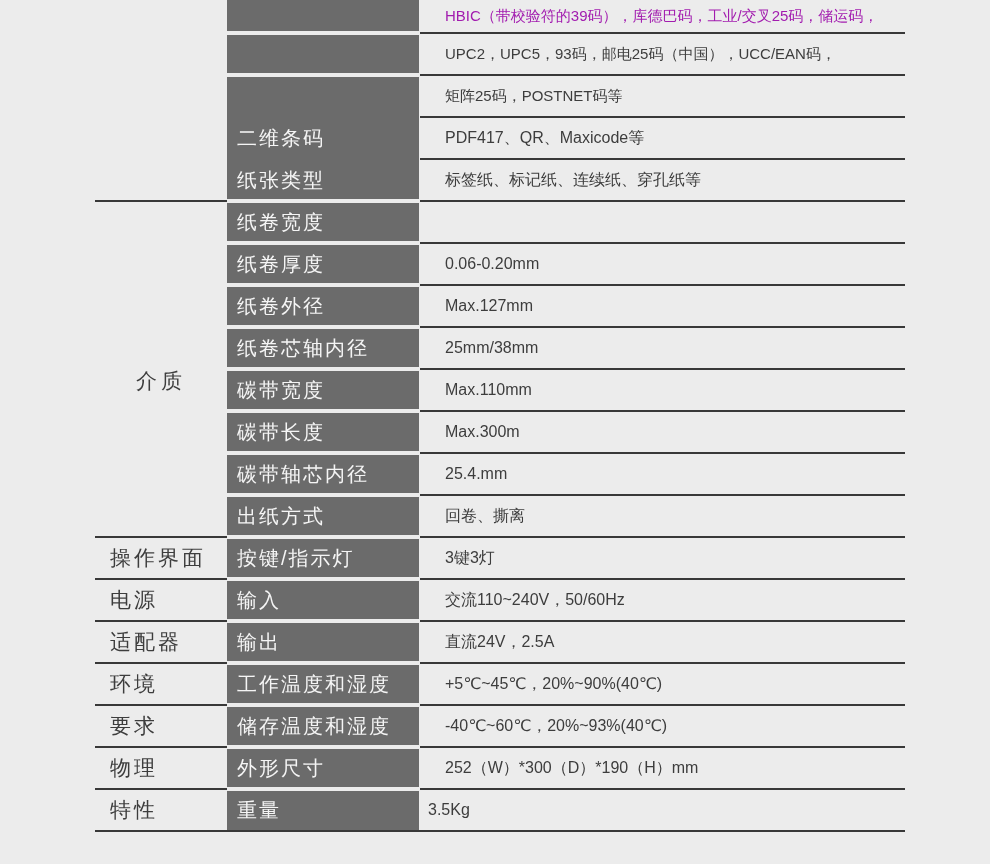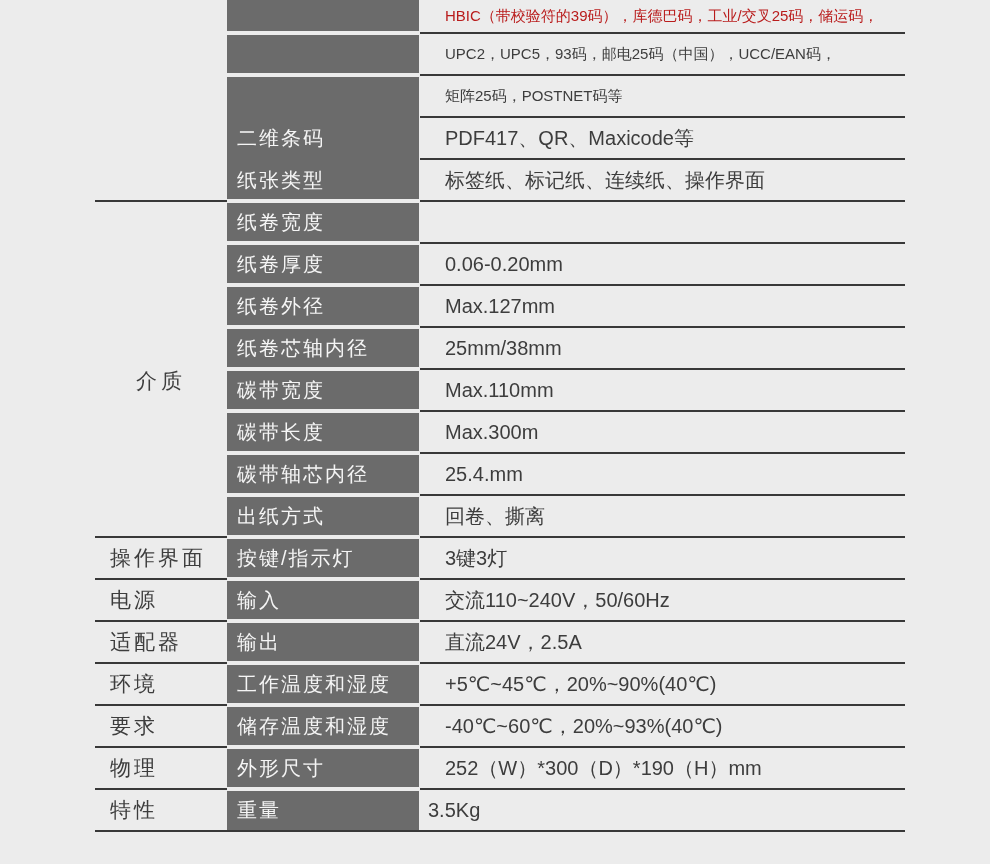--- a/index.html
+++ b/index.html
@@ -11,21 +11,21 @@
   }
   #canvas{position:relative;width:990px;height:864px;background:#ececec;overflow:hidden;}
   #spec-table{position:absolute;left:95px;top:0;width:810px;height:834px;}
   .midblock{position:absolute;left:132px;width:192px;z-index:1;}
   .hline{position:absolute;height:2px;z-index:3;}
   .cell{
     position:absolute;display:flex;align-items:center;
     box-sizing:border-box;white-space:nowrap;z-index:2;
   }
   .name-cell{left:132px;width:192px;padding-left:10px;font-size:20px;letter-spacing:2px;}
-  .value-cell{left:325px;width:485px;padding-left:25px;font-size:20px;}
+  .value-cell{left:325px;width:485px;padding-left:25px;font-size:16px;}
   .value-cell.small{font-size:15px;}
   .section-cell{left:0;width:132px;padding-left:15px;font-size:21px;letter-spacing:3px;}
   .media-cell{left:0;width:132px;justify-content:center;font-size:21px;letter-spacing:4px;}
 </style>
 </head>
 <body>
 
 <div id="canvas">
   <div id="spec-table">
       <div class="midblock" style="top: 0px; height: 31px; background: rgb(107, 107, 107);"></div>
@@ -67,26 +67,26 @@
       <div class="hline" style="top: 788px; left: 325px; width: 485px; background: rgb(56, 56, 56);"></div>
       <div class="hline" style="top: 200px; left: 0px; width: 132px; background: rgb(56, 56, 56);"></div>
       <div class="hline" style="top: 536px; left: 0px; width: 132px; background: rgb(56, 56, 56);"></div>
       <div class="hline" style="top: 578px; left: 0px; width: 132px; background: rgb(56, 56, 56);"></div>
       <div class="hline" style="top: 620px; left: 0px; width: 132px; background: rgb(56, 56, 56);"></div>
       <div class="hline" style="top: 662px; left: 0px; width: 132px; background: rgb(56, 56, 56);"></div>
       <div class="hline" style="top: 704px; left: 0px; width: 132px; background: rgb(56, 56, 56);"></div>
       <div class="hline" style="top: 746px; left: 0px; width: 132px; background: rgb(56, 56, 56);"></div>
       <div class="hline" style="top: 788px; left: 0px; width: 132px; background: rgb(56, 56, 56);"></div>
       <div class="hline" style="top: 830px; left: 0px; width: 810px; background: rgb(56, 56, 56);"></div>
-      <div class="cell value-cell small" style="top: 0px; height: 33px; color: #b91c1c;">HBIC（带校验符的39码），库德巴码，工业/交叉25码，储运码，</div>
+      <div class="cell value-cell small" style="top: 0px; height: 33px; color: #a21caf;">HBIC（带校验符的39码），库德巴码，工业/交叉25码，储运码，</div>
       <div class="cell value-cell small" style="top: 33px; height: 42px; color: rgb(61, 61, 61);">UPC2，UPC5，93码，邮电25码（中国），UCC/EAN码，</div>
       <div class="cell value-cell small" style="top: 75px; height: 42px; color: rgb(61, 61, 61);">矩阵25码，POSTNET码等</div>
       <div class="cell value-cell" style="top: 117px; height: 42px; color: rgb(61, 61, 61);">PDF417、QR、Maxicode等</div>
       <div class="cell name-cell" style="top: 117px; height: 42px; color: rgb(245, 245, 245);">二维条码</div>
-      <div class="cell value-cell" style="top: 159px; height: 42px; color: rgb(61, 61, 61);">标签纸、标记纸、连续纸、操作界面</div>
+      <div class="cell value-cell" style="top: 159px; height: 42px; color: rgb(61, 61, 61);">标签纸、标记纸、连续纸、穿孔纸等</div>
       <div class="cell name-cell" style="top: 159px; height: 42px; color: rgb(245, 245, 245);">纸张类型</div>
       <div class="cell name-cell" style="top: 201px; height: 42px; color: rgb(245, 245, 245);">纸卷宽度</div>
       <div class="cell value-cell" style="top: 243px; height: 42px; color: rgb(61, 61, 61);">0.06-0.20mm</div>
       <div class="cell name-cell" style="top: 243px; height: 42px; color: rgb(245, 245, 245);">纸卷厚度</div>
       <div class="cell value-cell" style="top: 285px; height: 42px; color: rgb(61, 61, 61);">Max.127mm</div>
       <div class="cell name-cell" style="top: 285px; height: 42px; color: rgb(245, 245, 245);">纸卷外径</div>
       <div class="cell value-cell" style="top: 327px; height: 42px; color: rgb(61, 61, 61);">25mm/38mm</div>
       <div class="cell name-cell" style="top: 327px; height: 42px; color: rgb(245, 245, 245);">纸卷芯轴内径</div>
       <div class="cell value-cell" style="top: 369px; height: 42px; color: rgb(61, 61, 61);">Max.110mm</div>
       <div class="cell name-cell" style="top: 369px; height: 42px; color: rgb(245, 245, 245);">碳带宽度</div>

